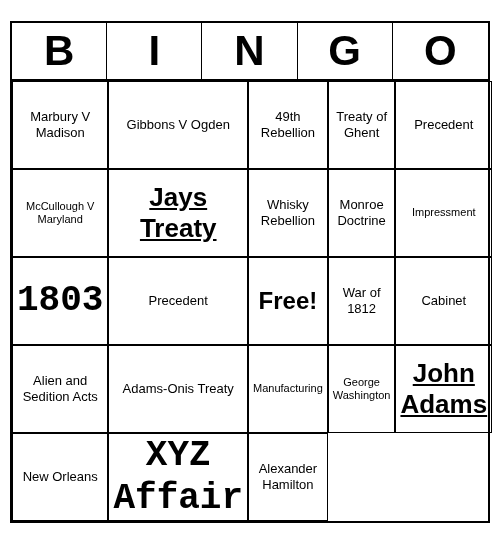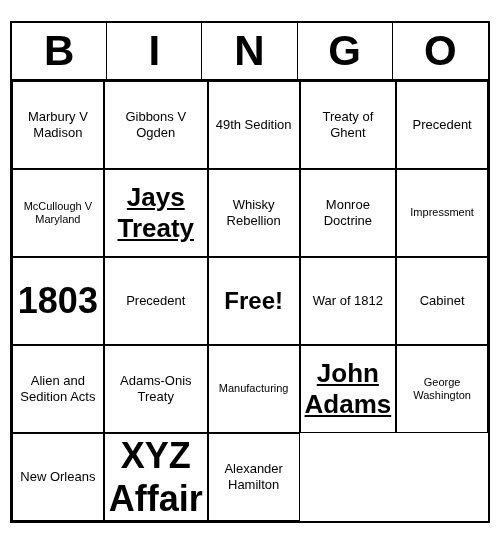--- a/index.html
+++ b/index.html
@@ -62,20 +62,21 @@
 
     .bingo-cell.large {
       font-size: 26px;
       font-weight: bold;
       text-decoration: underline;
     }
 
     .bingo-cell.xlarge {
       font-size: 36px;
       font-weight: bold;
+      font-family: Liberation Mono, monospace;
     }
 
     .bingo-cell.free {
       font-size: 24px;
       font-weight: bold;
     }
 
     .bingo-cell.small {
       font-size: 11px;
     }
@@ -87,35 +88,35 @@
   <div class="bingo-header">
   <div class="bingo-letter">B</div>
       <div class="bingo-letter">I</div>
       <div class="bingo-letter">N</div>
       <div class="bingo-letter">G</div>
       <div class="bingo-letter">O</div>
     </div>
   <div class="bingo-grid">
   <div class="bingo-cell">Marbury V Madison</div>
       <div class="bingo-cell">Gibbons V Ogden</div>
-      <div class="bingo-cell">49th Sedition</div>
+      <div class="bingo-cell">49th Rebellion</div>
       <div class="bingo-cell">Treaty of Ghent</div>
       <div class="bingo-cell">Precedent</div>
       <div class="bingo-cell small">McCullough V Maryland</div>
       <div class="bingo-cell large">Jays Treaty</div>
       <div class="bingo-cell">Whisky Rebellion</div>
       <div class="bingo-cell">Monroe Doctrine</div>
       <div class="bingo-cell small">Impressment</div>
       <div class="bingo-cell xlarge">1803</div>
       <div class="bingo-cell">Precedent</div>
       <div class="bingo-cell free">Free!</div>
       <div class="bingo-cell">War of 1812</div>
       <div class="bingo-cell">Cabinet</div>
       <div class="bingo-cell">Alien and Sedition Acts</div>
       <div class="bingo-cell">Adams-Onis Treaty</div>
       <div class="bingo-cell small">Manufacturing</div>
+      <div class="bingo-cell small">George Washington</div>
       <div class="bingo-cell large">John Adams</div>
-      <div class="bingo-cell small">George Washington</div>
       <div class="bingo-cell">New Orleans</div>
       <div class="bingo-cell xlarge">XYZ Affair</div>
       <div class="bingo-cell">Alexander Hamilton</div>
     </div>
 </div>
 
 </body></html>

